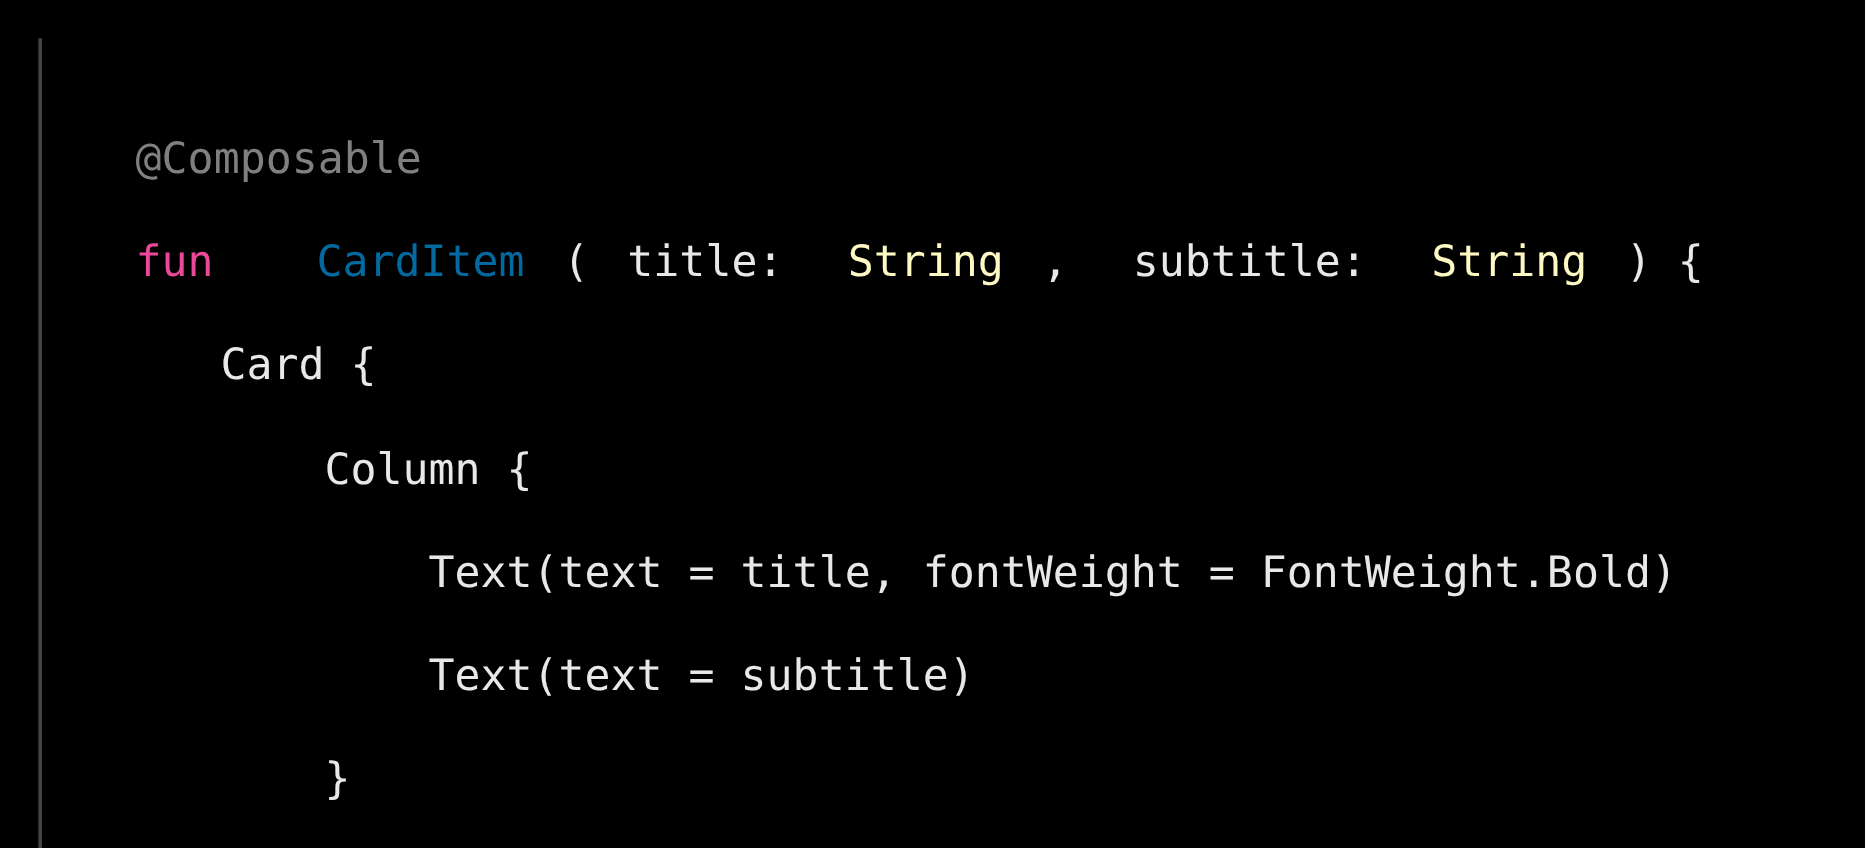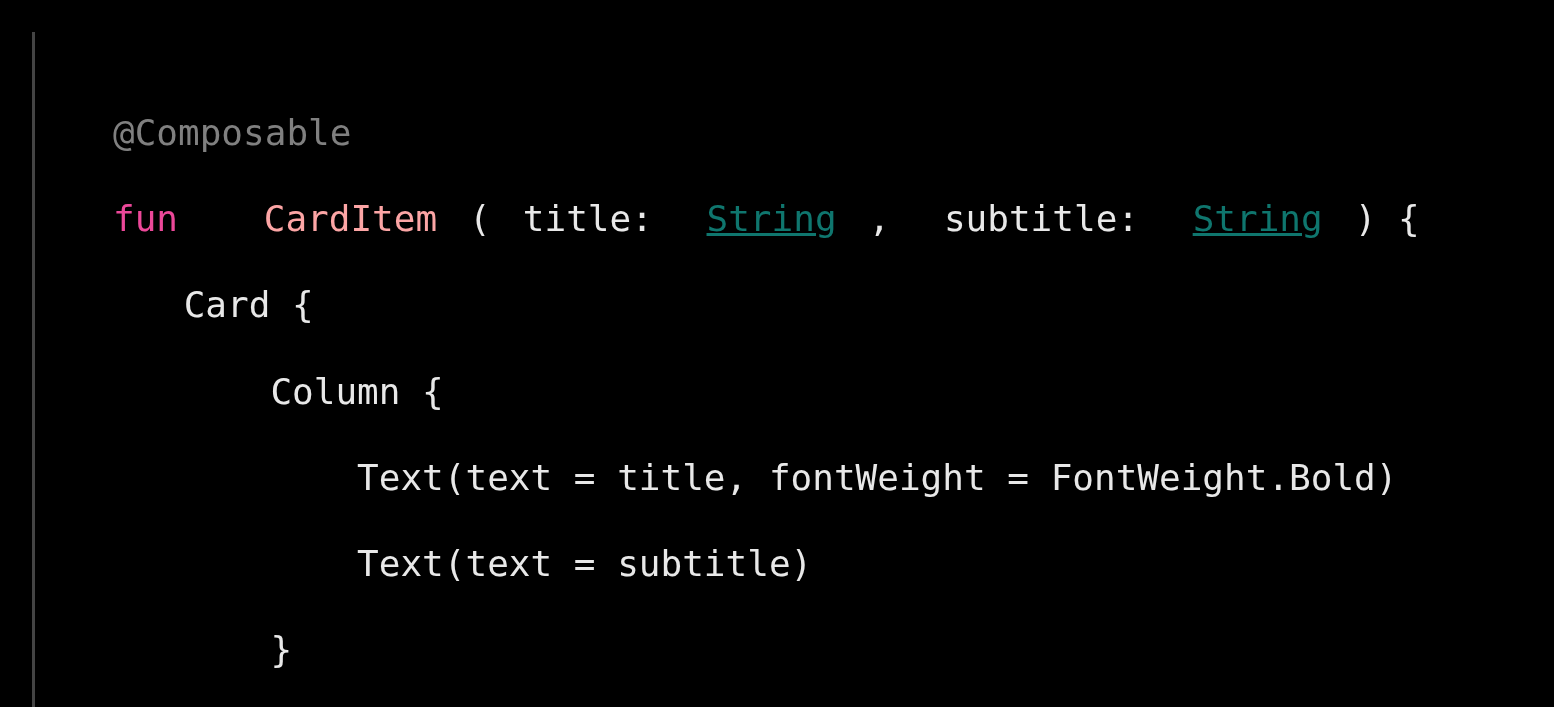--- a/index.html
+++ b/index.html
@@ -22,25 +22,24 @@
     .code-container {
       white-space: pre;
     }
     .annotation {
       color: #808080;
     }
     .keyword {
       color: #ec4899;
     }
     .function-name {
-      color: #fca5a5;
+      color: #0369a1;
     }
     .type {
-      color: #0f766e;
-      text-decoration: underline;
+      color: #fef9c3;
     }
     .default {
       color: #e8e8e8;
     }
     .line {
       display: block;
     }
   </style>
 </head>
 <body>

